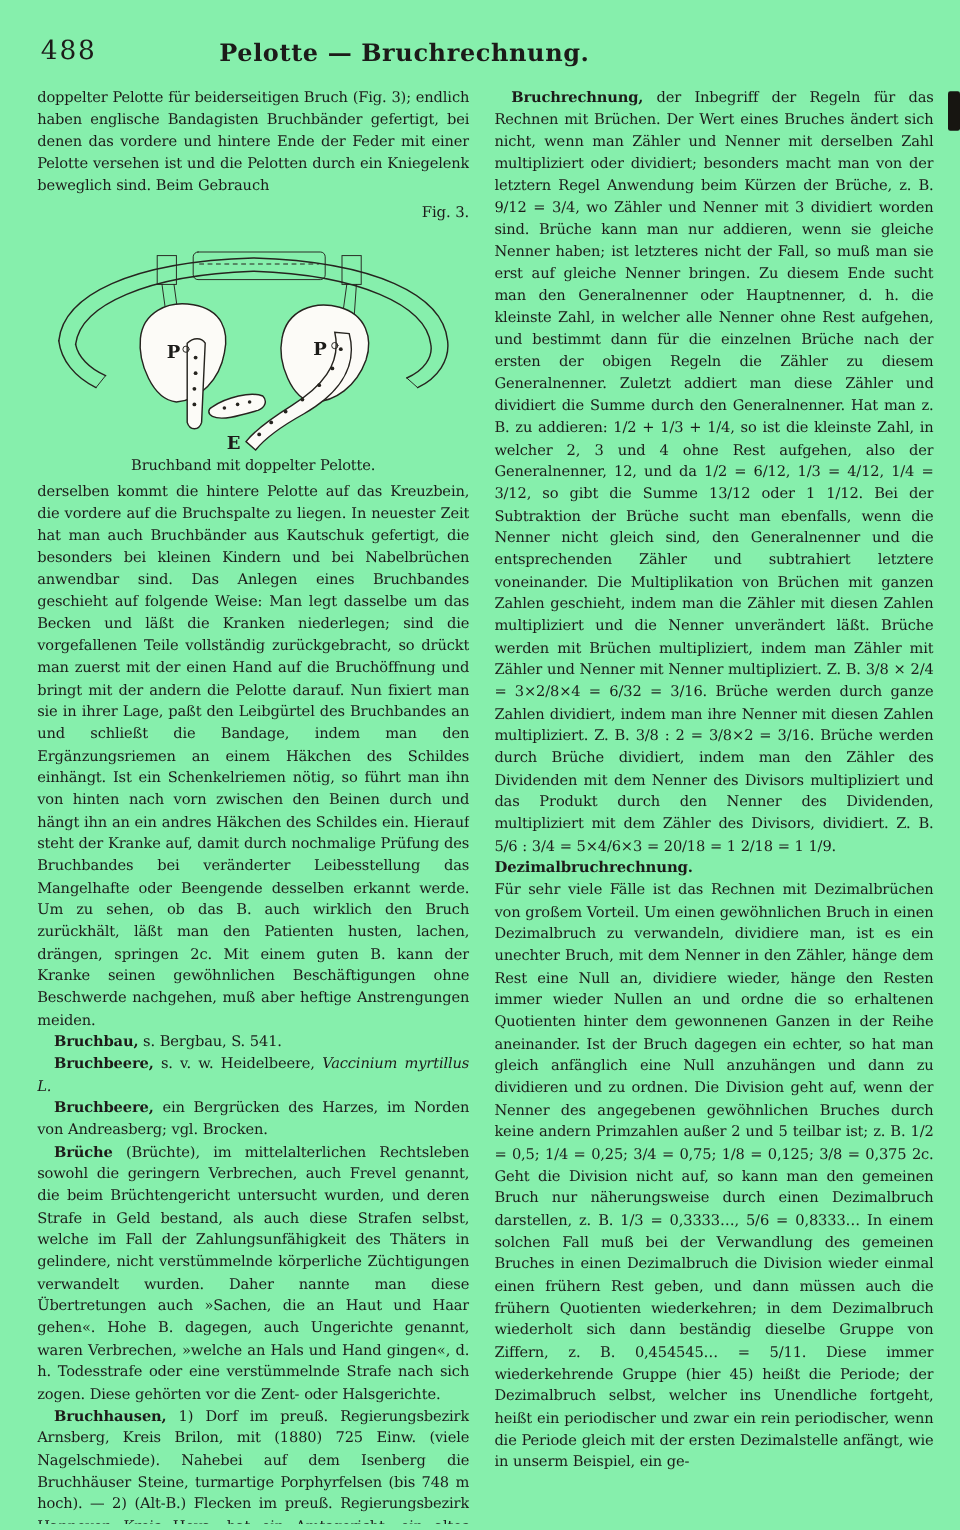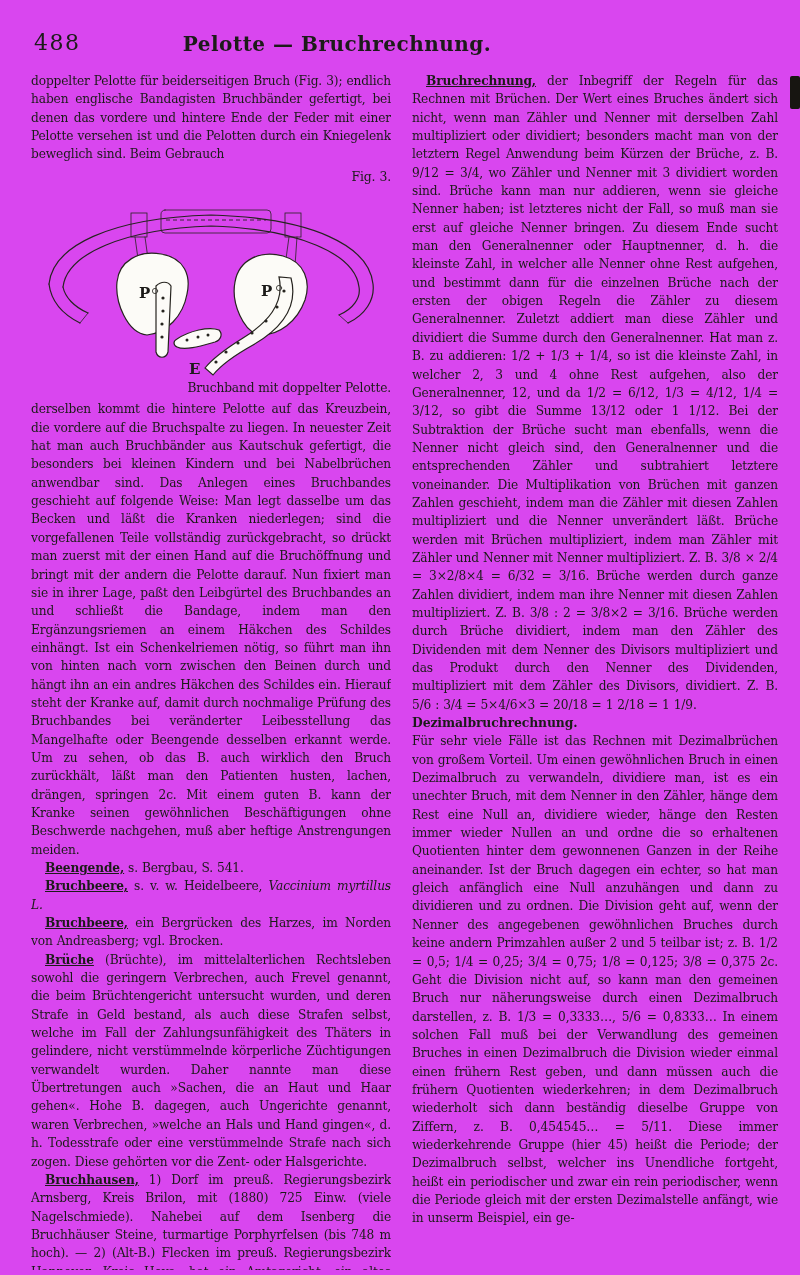--- a/index.html
+++ b/index.html
@@ -1,18 +1,18 @@
 <!DOCTYPE html>
 <html><head>
 <meta charset="utf-8">
 <style>
   html,body{margin:0;padding:0;background:#e8e6e0;}
   .page{
     position:relative;width:800px;height:1275px;margin:0 auto;
-    background:#d946ef;color:#1c1b19;
+    background:#86efac;color:#1c1b19;
     font-family:"DejaVu Serif", serif;
     overflow:hidden;
   }
   .page-number{
     position:absolute;left:34px;top:30px;
     font-size:22px;letter-spacing:1.5px;
   }
   .page-title{
     position:absolute;left:337px;top:32px;transform:translateX(-50%);
     font-size:20px;font-weight:bold;white-space:nowrap;letter-spacing:0.5px;
@@ -20,25 +20,25 @@
   .col{
     position:absolute;top:72px;height:1198px;overflow:hidden;
     text-align:justify;
     font-size:12.2px;line-height:18.35px;letter-spacing:-0.12px;
     word-spacing:0.2px;
   }
   .col-left{left:31px;width:360px;}
   .col-right{left:412px;width:366px;}
   .col p{margin:0;}
   .col p.entry{text-indent:14px;}
-  .headword{font-weight:bold;text-decoration:underline;}
+  .headword{font-weight:bold;}
   .latin{font-style:italic;}
   .figure-block{margin:4px 0 3px;text-align:center;}
   .fig-label{font-size:12.4px;text-align:right;margin:3px 0 1px;text-indent:0;}
-  .fig-caption{font-size:12.2px;text-align:right;margin-top:1px;text-indent:0;}
+  .fig-caption{font-size:12.2px;text-align:center;margin-top:1px;text-indent:0;}
   .fig-art{display:block;margin:2px auto 0;}
   .ln{fill:none;stroke:#26241f;stroke-width:1.2;stroke-linecap:round;}
   .ln-thin{fill:none;stroke:#26241f;stroke-width:0.8;stroke-linecap:round;}
   .dash{fill:none;stroke:#26241f;stroke-width:0.9;stroke-dasharray:4 3;}
   .dot{fill:#26241f;}
   .pad{fill:#fcfbf7;stroke:#26241f;stroke-width:1.2;}
   .fig-letter{font-family:"DejaVu Serif",serif;font-size:15px;font-weight:bold;fill:#1c1b19;}
   .section-heading{
     font-weight:bold;font-size:12.4px;
     margin:1px 0;text-indent:0 !important;
@@ -109,21 +109,21 @@
         <text class="fig-letter" x="222" y="108">P</text>
         <circle class="ln-thin" cx="240" cy="100" r="2.6" fill="none"></circle>
         <text class="fig-letter" x="150" y="186">E</text>
       </svg>
 
       <div class="fig-caption">Bruchband mit doppelter Pelotte.</div>
     </div>
 
     <p>derselben kommt die hintere Pelotte auf das Kreuzbein, die vordere auf die Bruchspalte zu liegen. In neuester Zeit hat man auch Bruchbänder aus Kautschuk gefertigt, die besonders bei kleinen Kindern und bei Nabelbrüchen anwendbar sind. Das Anlegen eines Bruchbandes geschieht auf folgende Weise: Man legt dasselbe um das Becken und läßt die Kranken niederlegen; sind die vorgefallenen Teile vollständig zurückgebracht, so drückt man zuerst mit der einen Hand auf die Bruchöffnung und bringt mit der andern die Pelotte darauf. Nun fixiert man sie in ihrer Lage, paßt den Leibgürtel des Bruchbandes an und schließt die Bandage, indem man den Ergänzungsriemen an einem Häkchen des Schildes einhängt. Ist ein Schenkelriemen nötig, so führt man ihn von hinten nach vorn zwischen den Beinen durch und hängt ihn an ein andres Häkchen des Schildes ein. Hierauf steht der Kranke auf, damit durch nochmalige Prüfung des Bruchbandes bei veränderter Leibesstellung das Mangelhafte oder Beengende desselben erkannt werde. Um zu sehen, ob das B. auch wirklich den Bruch zurückhält, läßt man den Patienten husten, lachen, drängen, springen 2c. Mit einem guten B. kann der Kranke seinen gewöhnlichen Beschäftigungen ohne Beschwerde nachgehen, muß aber heftige Anstrengungen meiden.</p>
 
-    <p class="entry"><span class="headword">Beengende,</span><span> s. Bergbau, S. 541.</span></p>
+    <p class="entry"><span class="headword">Bruchbau,</span><span> s. Bergbau, S. 541.</span></p>
 
     <p class="entry"><span class="headword">Bruchbeere,</span><span> s. v. w. Heidelbeere, </span><span class="latin">Vaccinium myrtillus L.</span></p>
 
     <p class="entry"><span class="headword">Bruchbeere,</span><span> ein Bergrücken des Harzes, im Norden von Andreasberg; vgl. Brocken.</span></p>
 
     <p class="entry"><span class="headword">Brüche</span><span> (Brüchte), im mittelalterlichen Rechtsleben sowohl die geringern Verbrechen, auch Frevel genannt, die beim Brüchtengericht untersucht wurden, und deren Strafe in Geld bestand, als auch diese Strafen selbst, welche im Fall der Zahlungsunfähigkeit des Thäters in gelindere, nicht verstümmelnde körperliche Züchtigungen verwandelt wurden. Daher nannte man diese Übertretungen auch »Sachen, die an Haut und Haar gehen«. Hohe B. dagegen, auch Ungerichte genannt, waren Verbrechen, »welche an Hals und Hand gingen«, d. h. Todesstrafe oder eine verstümmelnde Strafe nach sich zogen. Diese gehörten vor die Zent- oder Halsgerichte.</span></p>
 
     <p class="entry"><span class="headword">Bruchhausen,</span><span> 1) Dorf im preuß. Regierungsbezirk Arnsberg, Kreis Brilon, mit (1880) 725 Einw. (viele Nagelschmiede). Nahebei auf dem Isenberg die Bruchhäuser Steine, turmartige Porphyrfelsen (bis 748 m hoch). — 2) (Alt-B.) Flecken im preuß. Regierungsbezirk Hannover, Kreis Hoya, hat ein Amtsgericht, ein altes Schloß, 2 Dampfsägemühlen, (1880) 1081 Einw.</span></p>
 
   </div>

